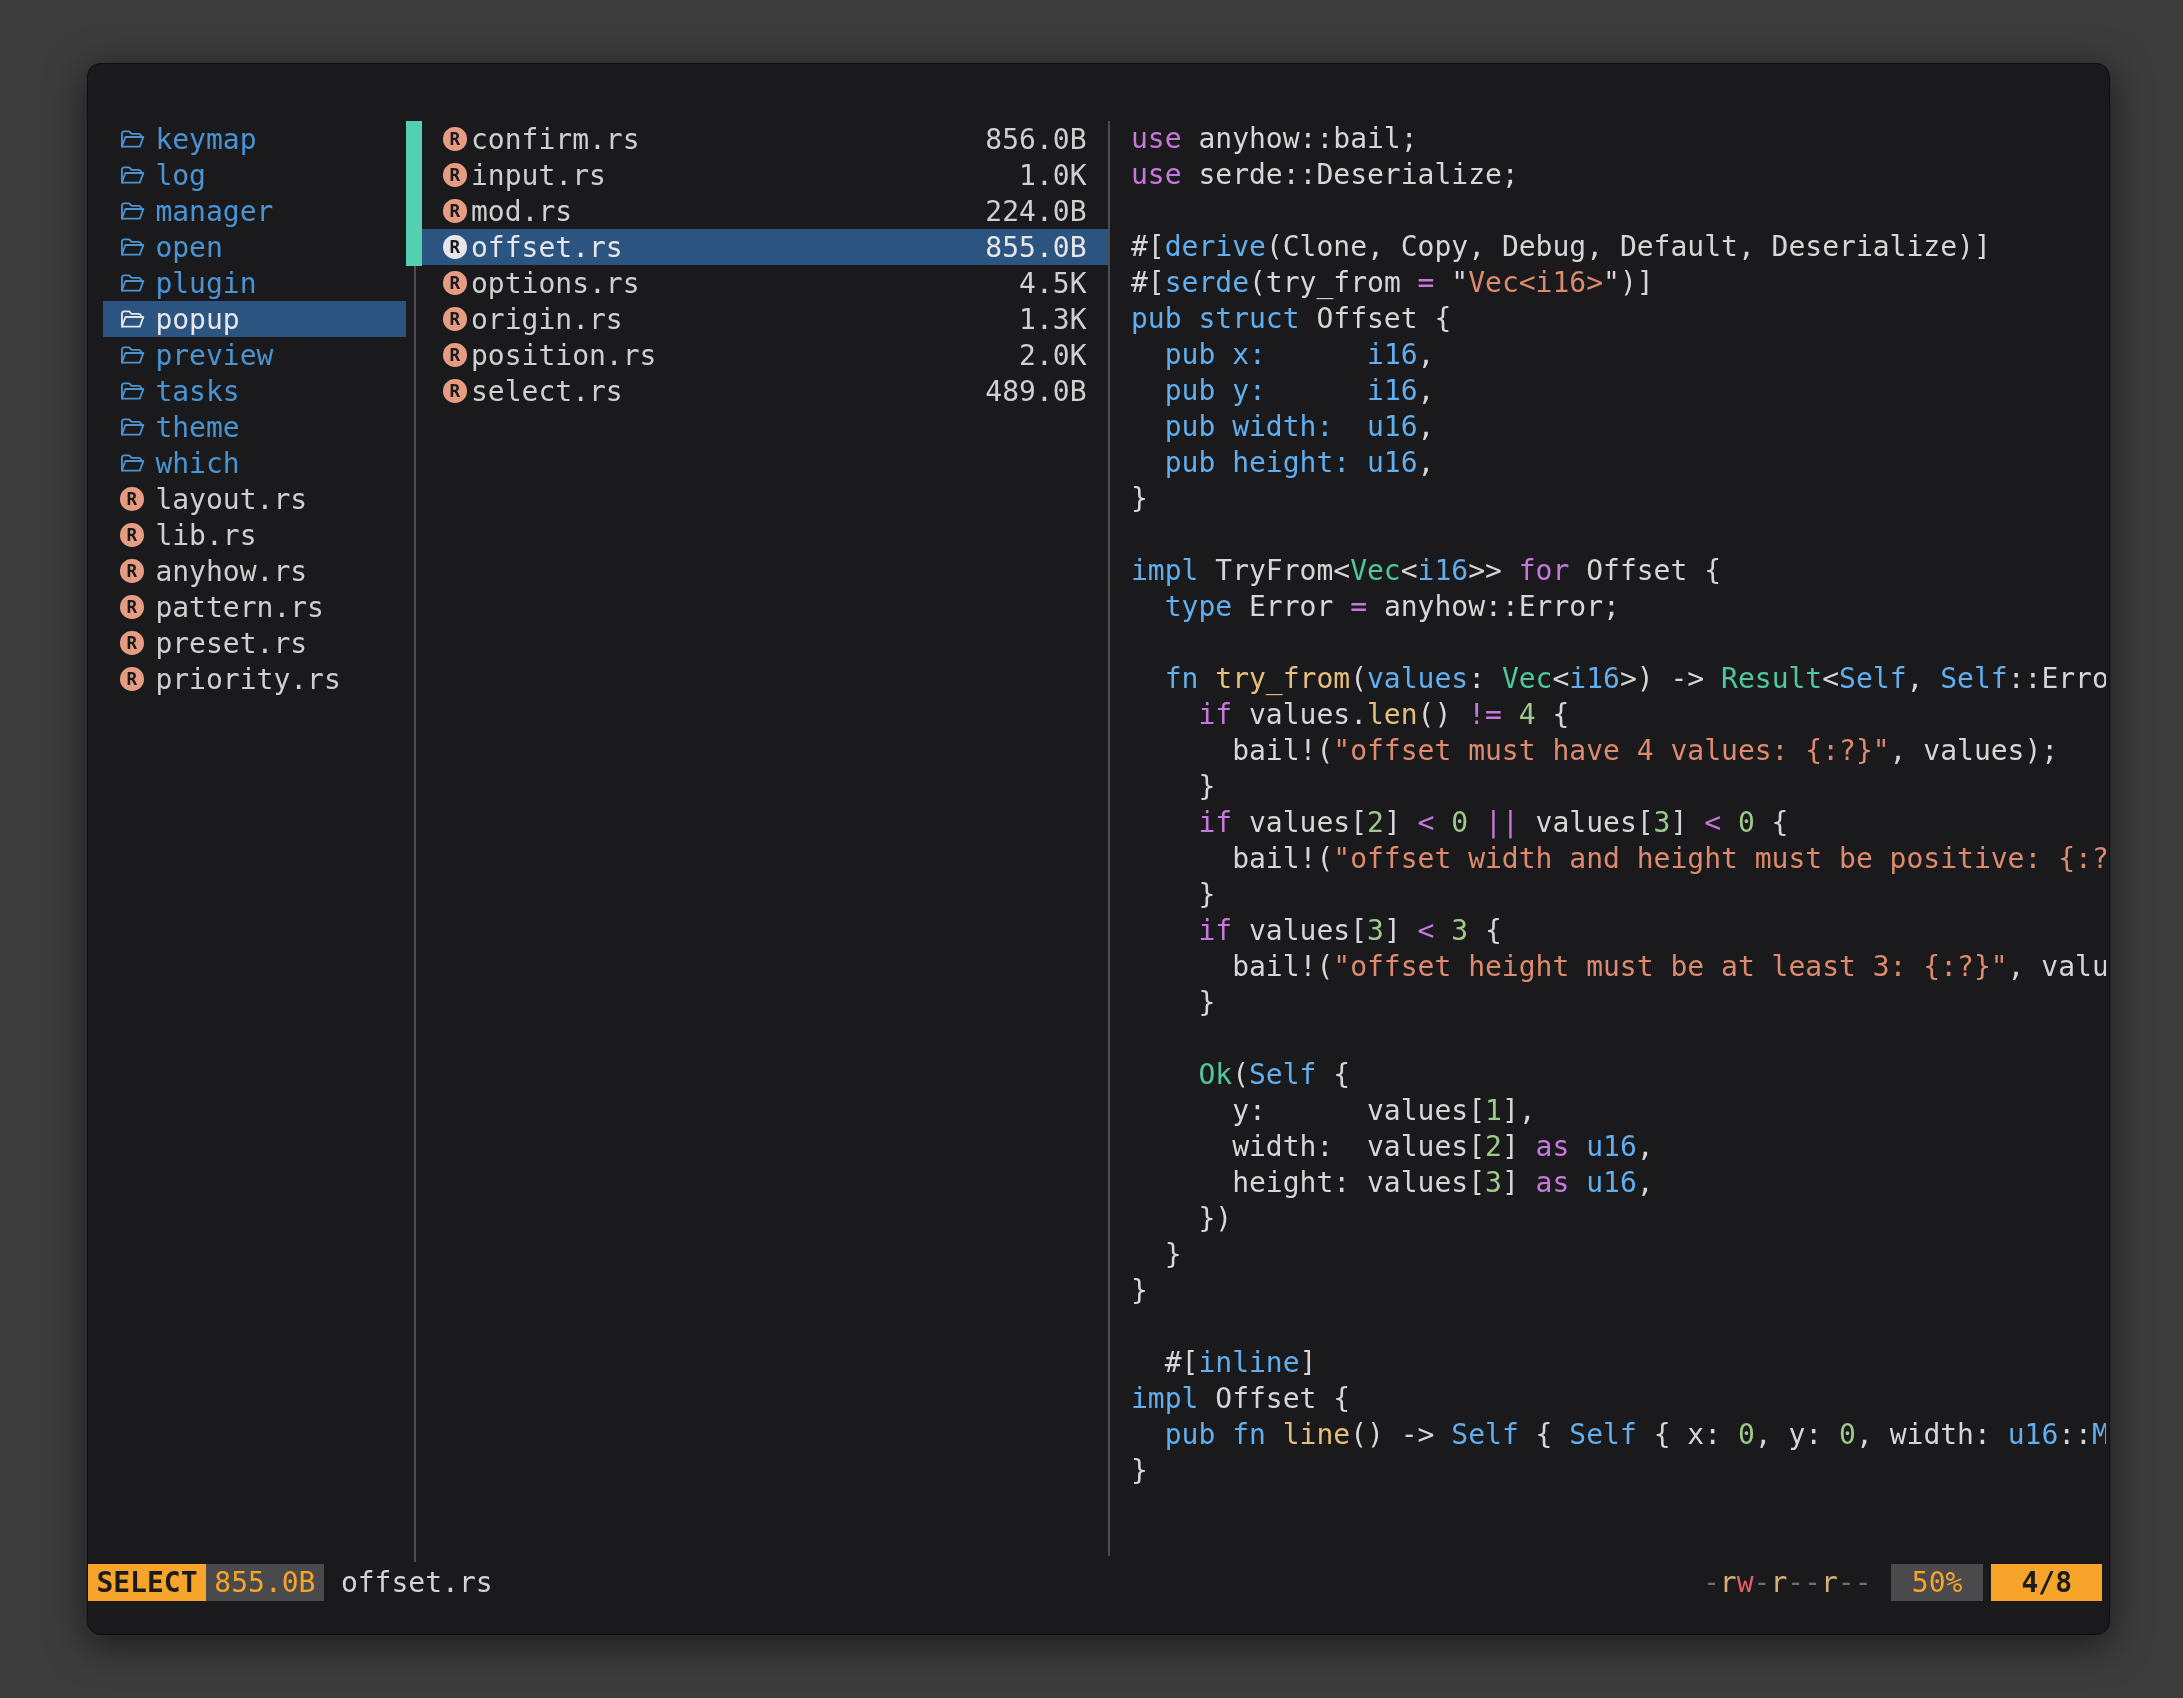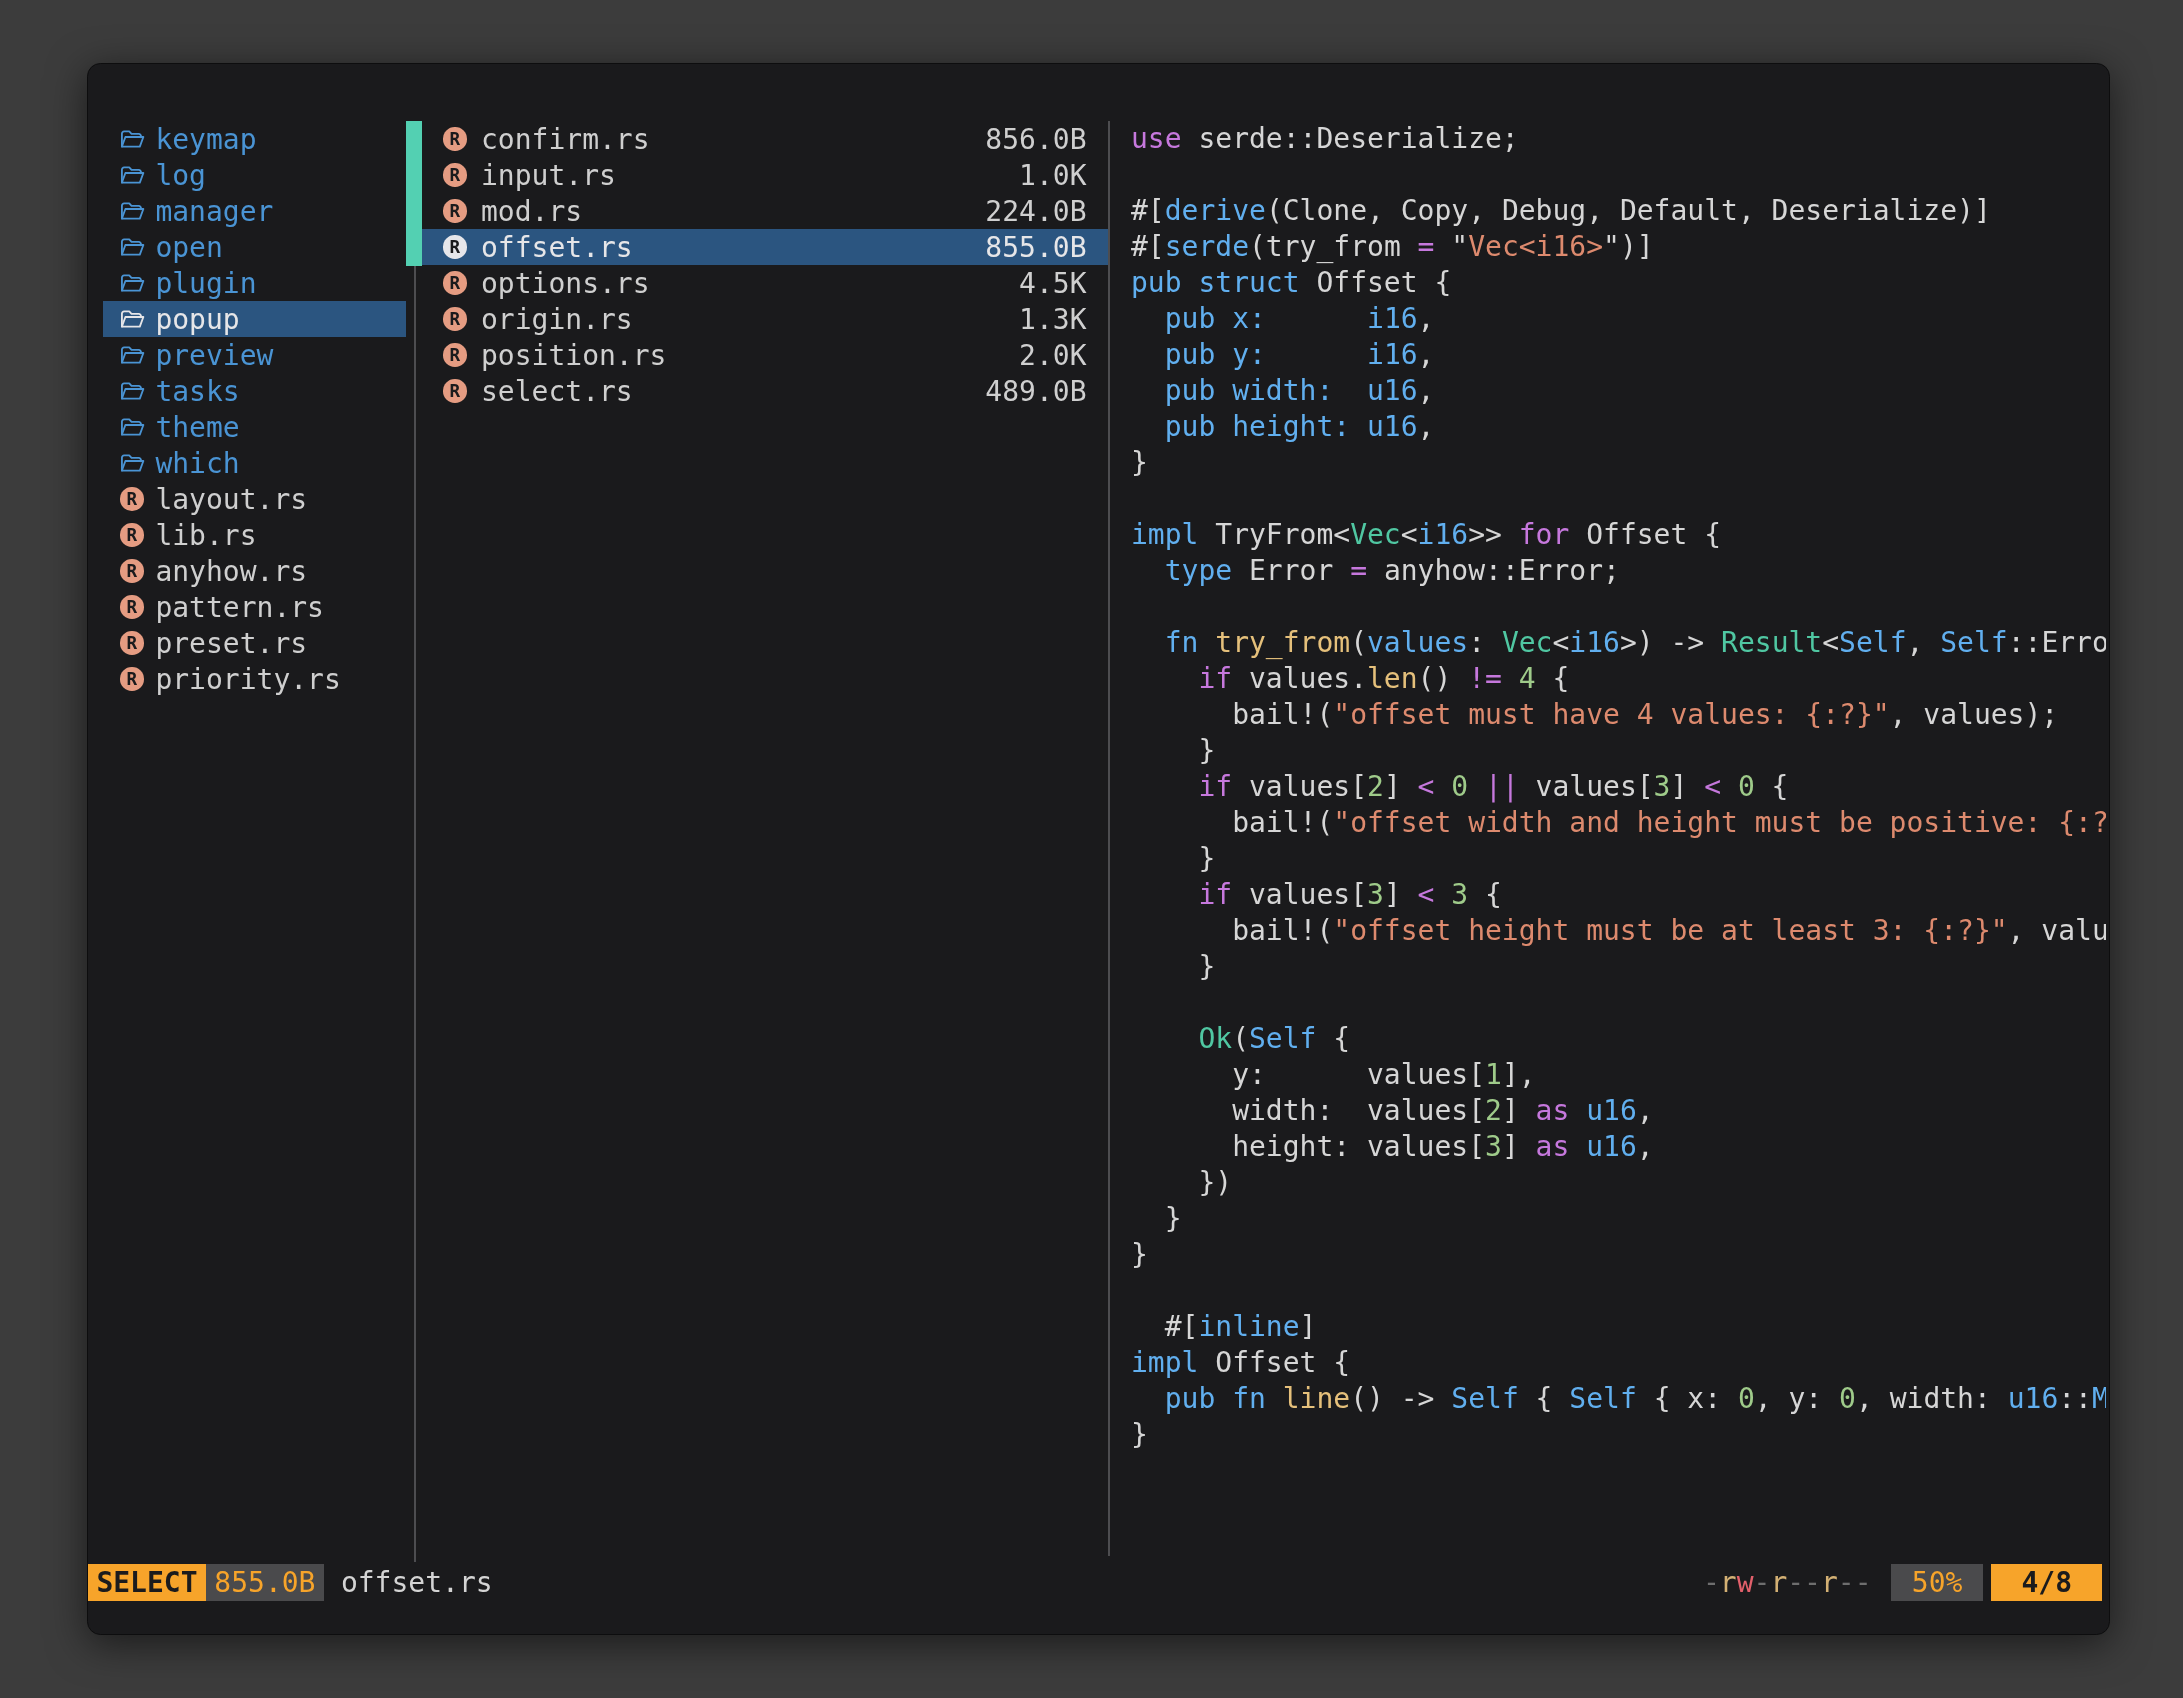--- a/index.html
+++ b/index.html
@@ -33,21 +33,21 @@
   .row.hov{background:var(--hover-bg);color:var(--hover-text)}
   .icon{width:27px;display:flex;align-items:center;justify-content:flex-start;flex:0 0 auto}
   .row .lbl{margin-left:8.4px}
   .fsvg{width:25px;height:22.7px;fill:none;stroke:currentColor;stroke-width:1.9;
     stroke-linejoin:round;stroke-linecap:round}
   .ric{width:23.5px;height:23.5px;border-radius:50%;background:var(--rust-icon);
     color:#1a1a1c;font-weight:bold;font-size:17.6px;display:flex;align-items:center;
     justify-content:center;flex:0 0 auto}
   .crow{height:36px;display:flex;align-items:center;padding:0 23.5px 0 21px;
     color:var(--file-text);white-space:pre}
-  .crow .lbl{margin-left:11px}
+  .crow .lbl{margin-left:1px}
   .crow .size{margin-left:auto}
   .crow.hov{background:var(--hover-bg);color:var(--hover-text)}
   .crow.hov .ric{background:#e6e6ea}
   
   .cl{height:36px;line-height:36px;white-space:pre;color:var(--code-fg)}
   .c-f{color:var(--code-fg)} .c-k{color:var(--code-keyword)} .c-m{color:var(--code-operator)}
   .c-y{color:var(--code-function)} .c-n{color:var(--code-number)} .c-t{color:var(--code-type)}
   .c-s{color:var(--code-string)}
   
   .statusbar{position:absolute;left:0;right:0;top:1500px;height:37px;display:flex;
@@ -123,20 +123,21 @@
       <div class="crow"><span class="icon"><span class="ric">R</span></span><span class="lbl">input.rs</span><span class="size">1.0K</span></div>
       <div class="crow"><span class="icon"><span class="ric">R</span></span><span class="lbl">mod.rs</span><span class="size">224.0B</span></div>
       <div class="crow hov"><span class="icon"><span class="ric">R</span></span><span class="lbl">offset.rs</span><span class="size">855.0B</span></div>
       <div class="crow"><span class="icon"><span class="ric">R</span></span><span class="lbl">options.rs</span><span class="size">4.5K</span></div>
       <div class="crow"><span class="icon"><span class="ric">R</span></span><span class="lbl">origin.rs</span><span class="size">1.3K</span></div>
       <div class="crow"><span class="icon"><span class="ric">R</span></span><span class="lbl">position.rs</span><span class="size">2.0K</span></div>
       <div class="crow"><span class="icon"><span class="ric">R</span></span><span class="lbl">select.rs</span><span class="size">489.0B</span></div>
     </div>
   <div class="sep sep2"></div>
   <div class="pane preview" id="preview-pane">
+      <div class="cl"><span class="c-m">use</span><span class="c-f"> anyhow::bail;</span></div>
       <div class="cl"><span class="c-m">use</span><span class="c-f"> serde::Deserialize;</span></div>
       <div class="cl">&nbsp;</div>
       <div class="cl"><span class="c-f">#[</span><span class="c-k">derive</span><span class="c-f">(Clone, Copy, Debug, Default, Deserialize)]</span></div>
       <div class="cl"><span class="c-f">#[</span><span class="c-k">serde</span><span class="c-f">(try_from </span><span class="c-m">=</span><span class="c-f"> "</span><span class="c-s">Vec&lt;i16&gt;</span><span class="c-f">")]</span></div>
       <div class="cl"><span class="c-k">pub struct</span><span class="c-f"> Offset {</span></div>
       <div class="cl"><span class="c-f">  </span><span class="c-k">pub x:</span><span class="c-f">      </span><span class="c-k">i16</span><span class="c-f">,</span></div>
       <div class="cl"><span class="c-f">  </span><span class="c-k">pub y:</span><span class="c-f">      </span><span class="c-k">i16</span><span class="c-f">,</span></div>
       <div class="cl"><span class="c-f">  </span><span class="c-k">pub width:</span><span class="c-f">  </span><span class="c-k">u16</span><span class="c-f">,</span></div>
       <div class="cl"><span class="c-f">  </span><span class="c-k">pub height:</span><span class="c-f"> </span><span class="c-k">u16</span><span class="c-f">,</span></div>
       <div class="cl"><span class="c-f">}</span></div>

